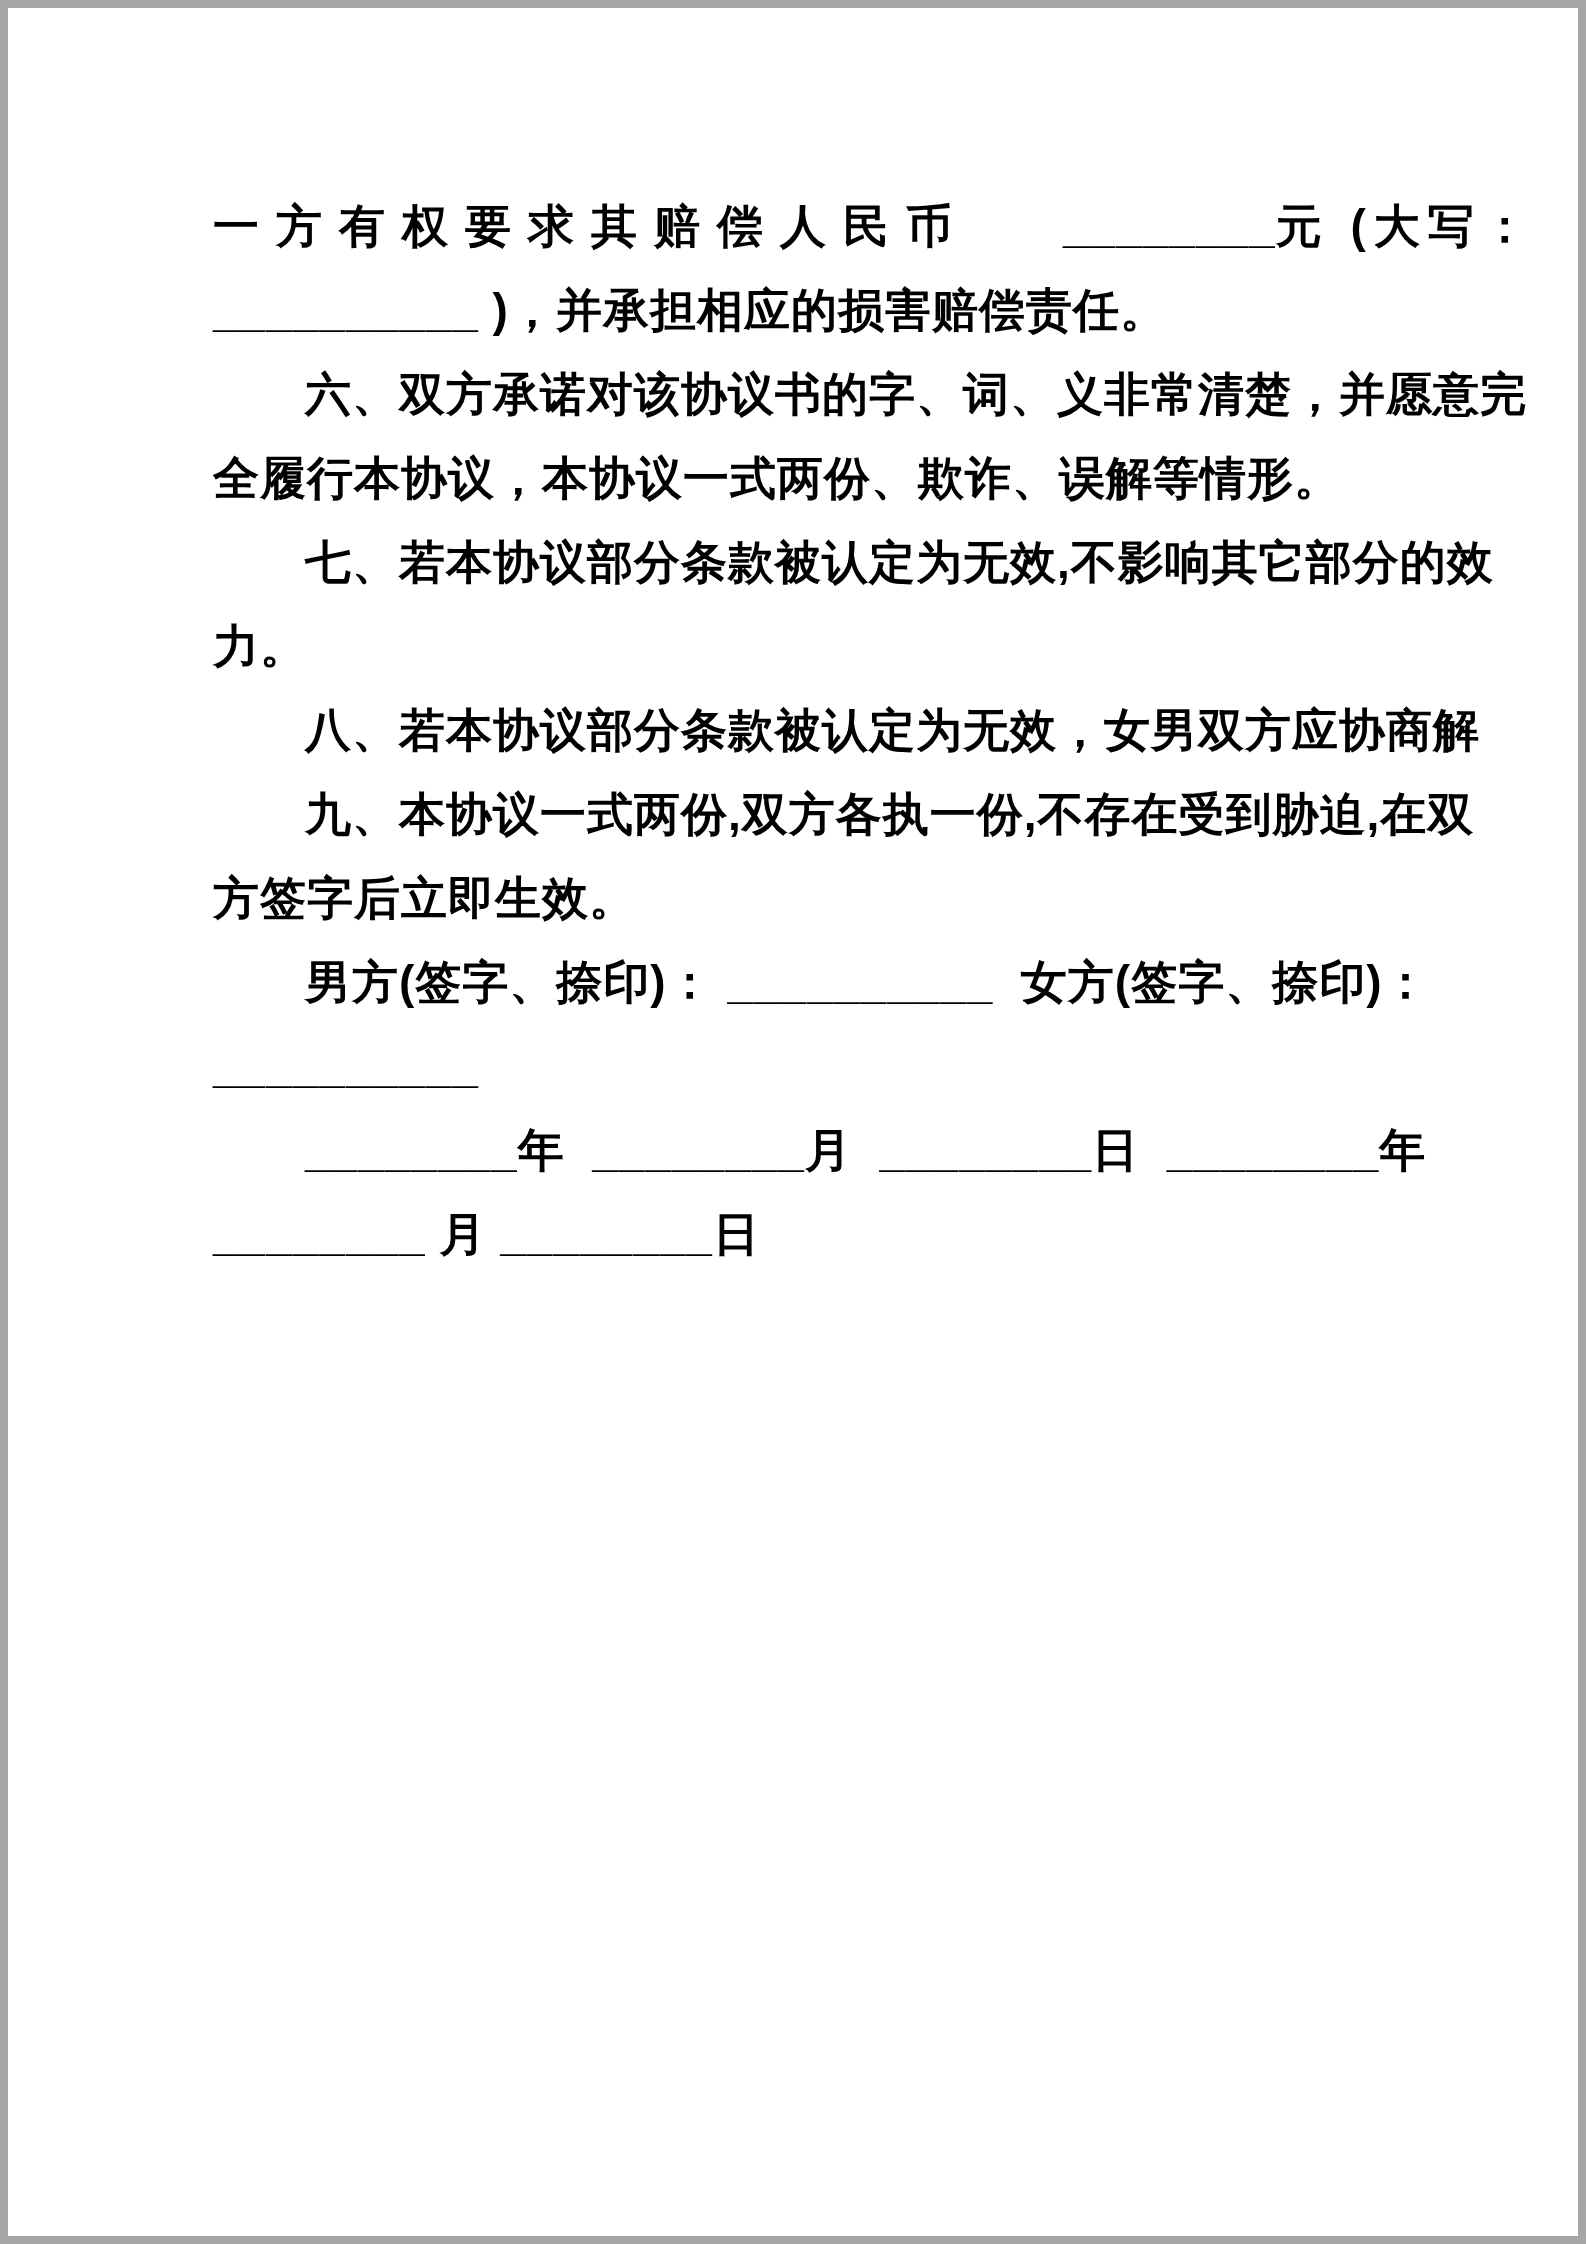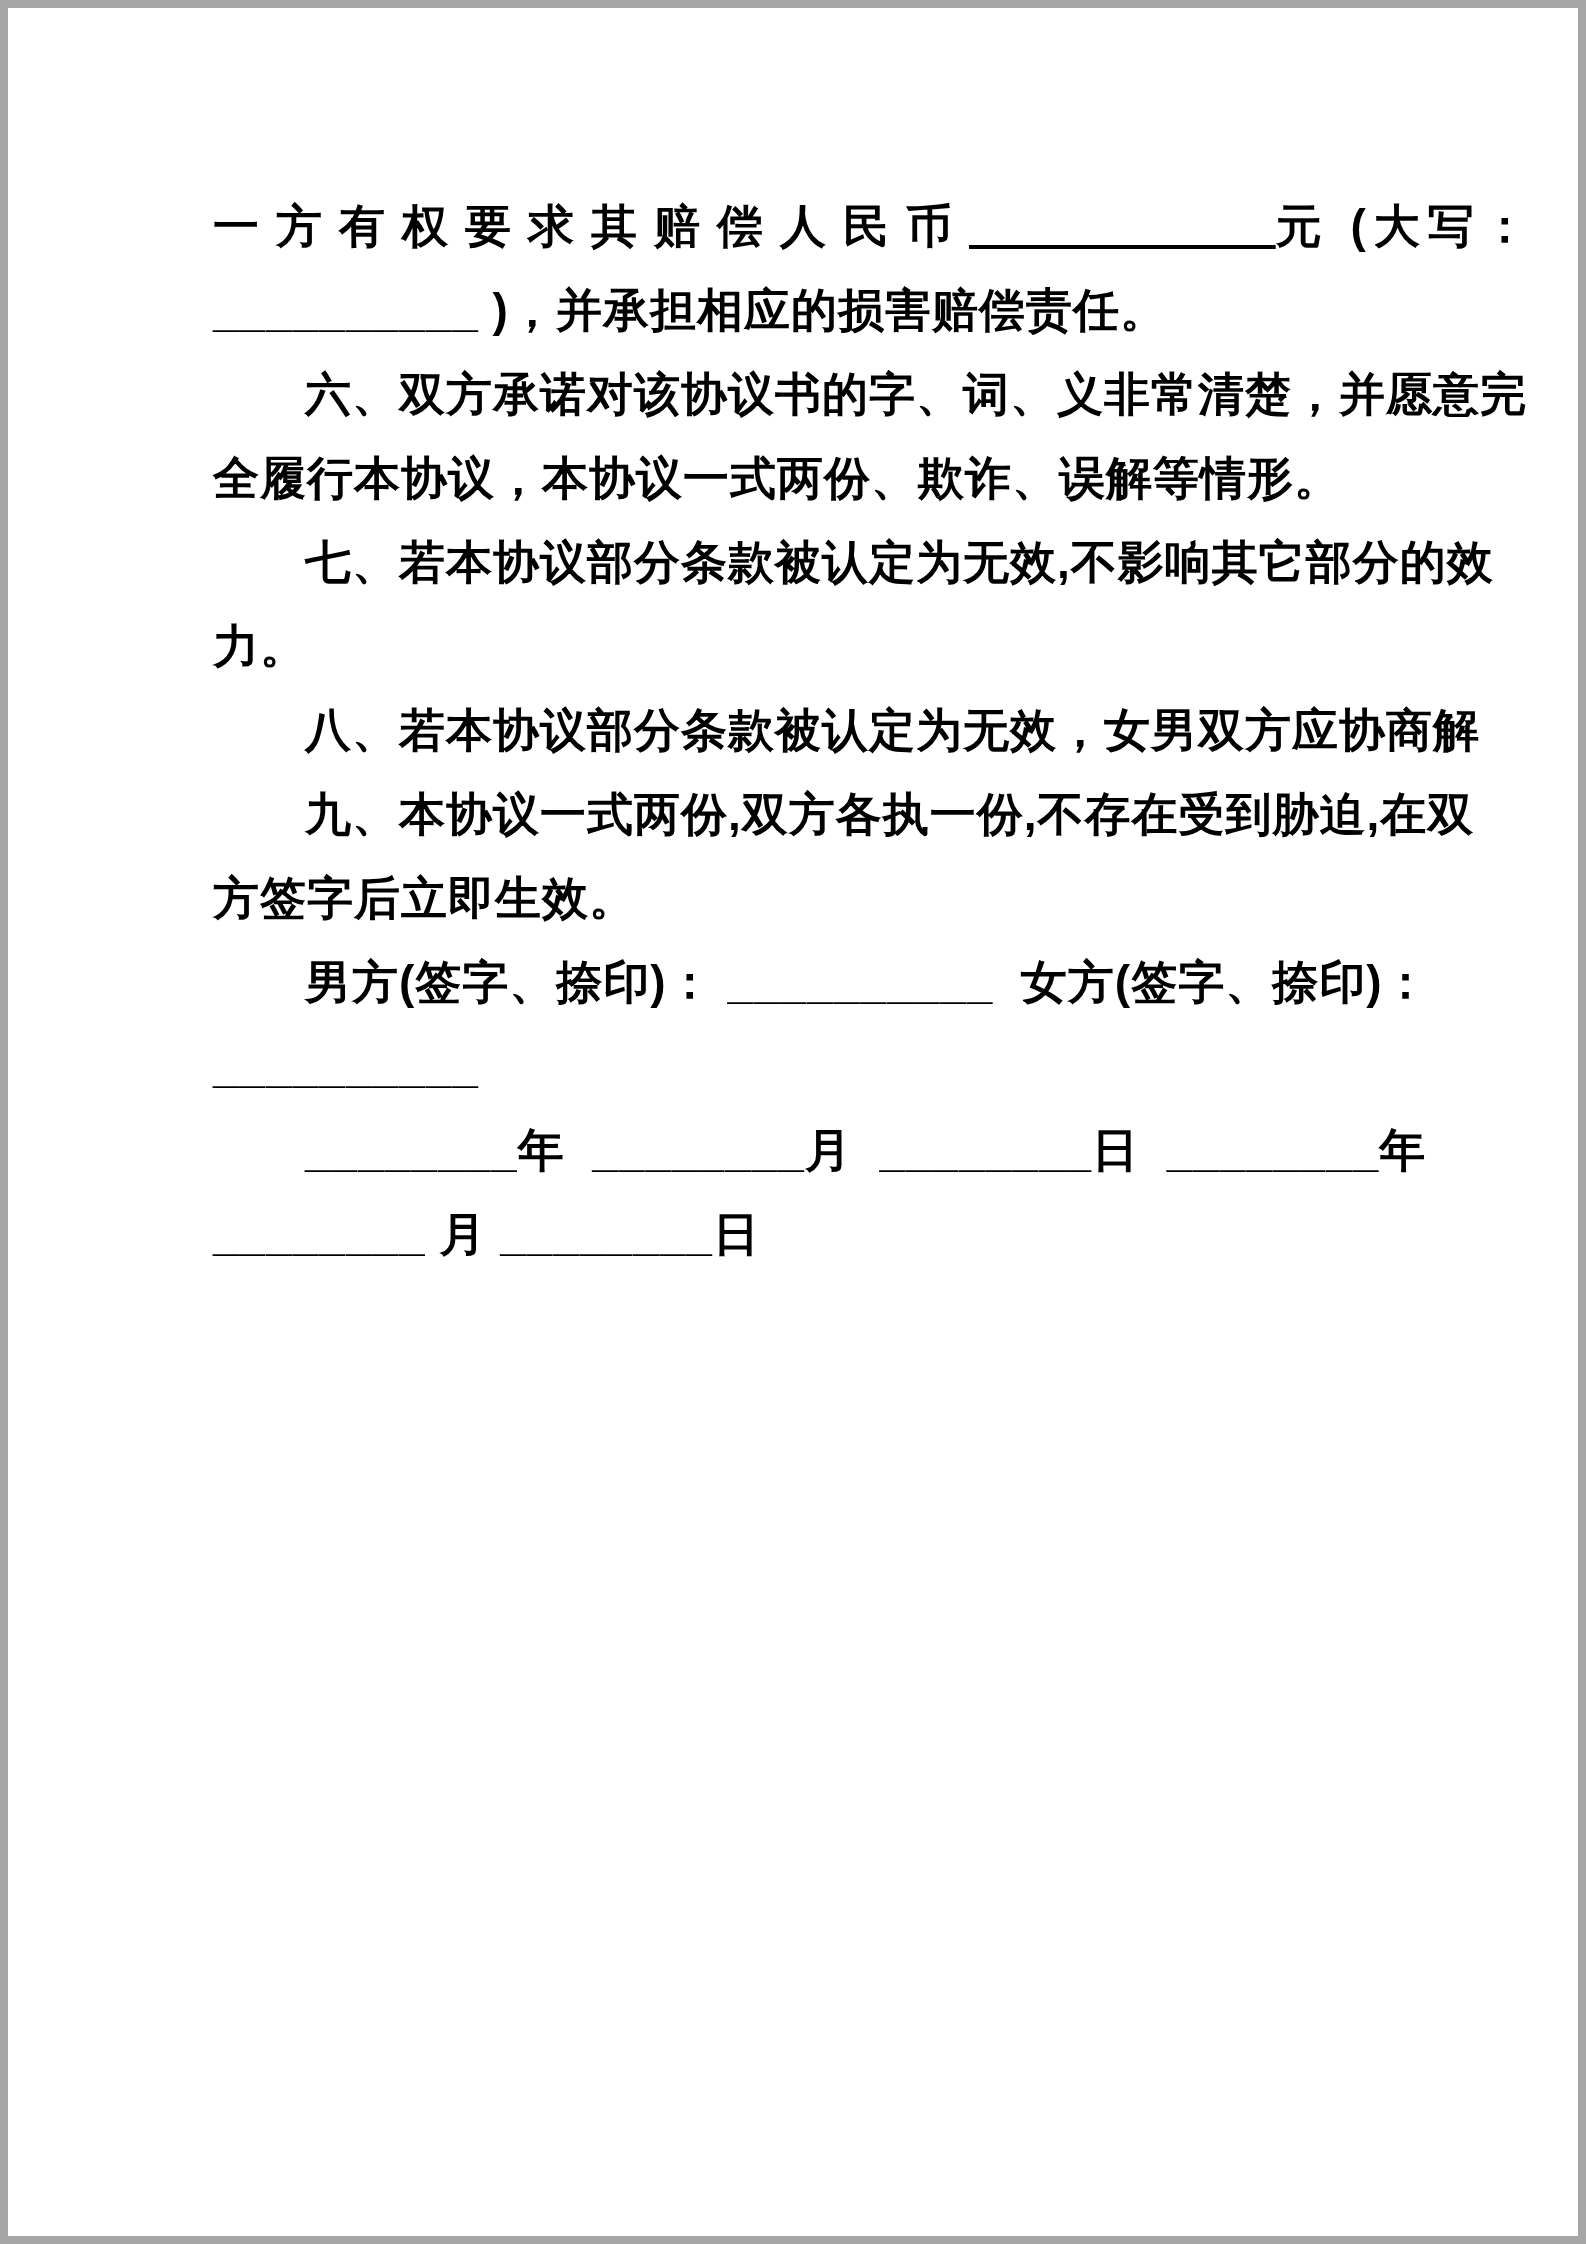--- a/index.html
+++ b/index.html
@@ -33,21 +33,20 @@
   }
   .seg-wide {
     letter-spacing: 17px;
     text-align: right;
   }
   .seg-slight {
     letter-spacing: 8px;
   }
   .seg-normal {
     letter-spacing: 1px;
-    text-decoration: underline;
   }
 </style>
 </head>
 <body>
 
 <div class="page-frame">
   <div class="content">
       <div class="line"><span class="seg-wide">一方有权要求其赔偿人民币</span><span class="seg-normal">　　________</span><span class="seg-slight">元 (大写：</span></div>
       <div class="line">__________ )，并承担相应的损害赔偿责任。</div>
       <div class="line indent">六、双方承诺对该协议书的字、词、义非常清楚，并愿意完</div>

